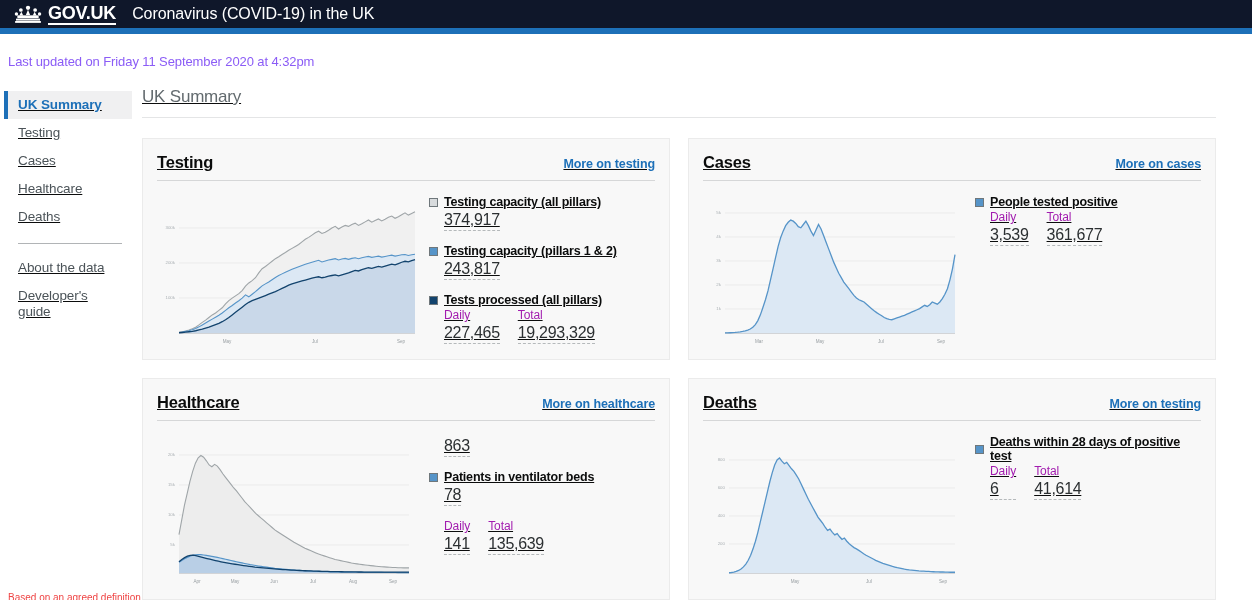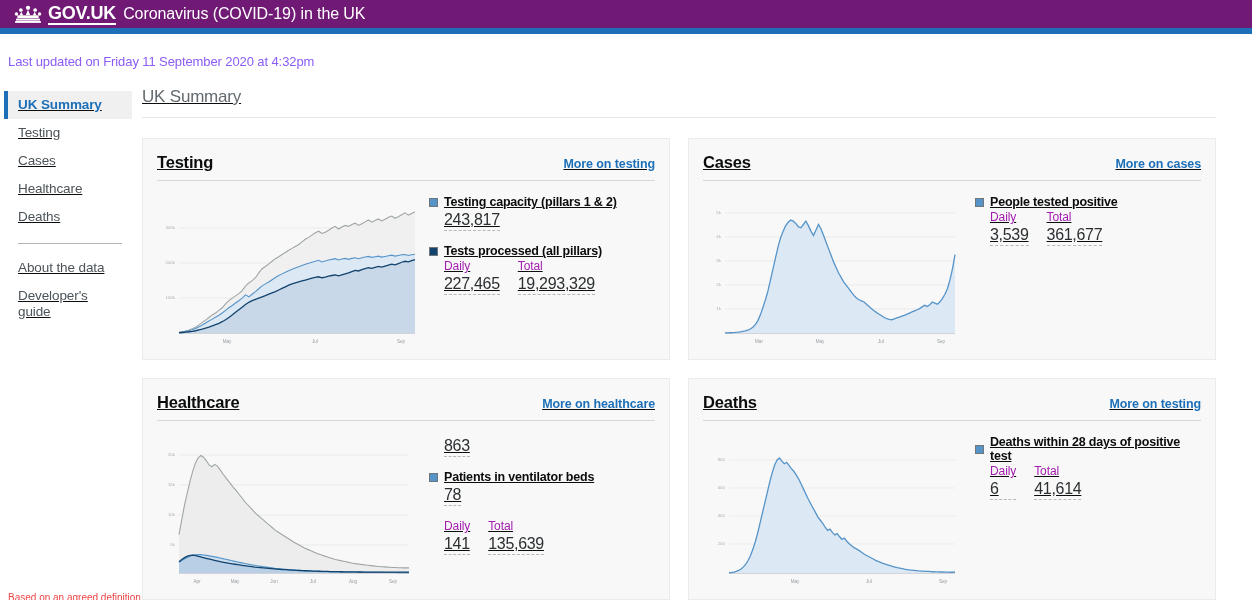--- a/index.html
+++ b/index.html
@@ -7,38 +7,38 @@
     width: 1252px; height: 600px;
     background: #ffffff;
     font-family: "Liberation Sans", sans-serif;
     overflow: hidden;
     color: #0b0c0c;
   }
 
   
   .govuk-header {
     height: 28px;
-    background: #701a75;
+    background: #0f172a;
     display: flex;
     align-items: center;
     padding: 0 12px;
   }
   .crown-icon { width: 32px; height: 20px; display:block; margin-right: 4px; }
   .brand {
     color: #ffffff;
     font-size: 18px;
     font-weight: bold;
     letter-spacing: -0.2px;
     border-bottom: 2px solid #ffffff;
     line-height: 19px;
   }
   .service-name {
     color: #ffffff;
     font-size: 16px;
-    margin-left: 7px;
+    margin-left: 16px;
     font-weight: 400;
     letter-spacing: -0.1px;
   }
   .blue-bar { height: 6px; background: #1d70b8; }
 
   
   .last-updated {
     font-size: 13px;
     color: #8b5cf6;
     padding: 20px 0 0 8px;
@@ -237,20 +237,31 @@
                 <path fill="#dce8f4" stroke="none" d="M22.00 139.52 L25.32 139.03 L28.65 138.38 L31.97 137.74 L35.30 136.77 L38.62 135.48 L41.94 133.86 L45.27 131.92 L48.59 129.98 L51.92 128.05 L55.24 126.11 L58.56 124.17 L61.89 122.23 L65.21 119.97 L68.54 117.38 L71.86 114.80 L75.18 112.54 L78.51 109.95 L81.83 107.69 L85.15 105.11 L88.48 101.88 L91.80 103.82 L95.13 101.23 L98.45 98.65 L101.77 95.74 L105.10 92.83 L108.42 90.89 L111.75 88.95 L115.07 86.69 L118.39 84.43 L121.72 82.49 L125.04 80.88 L128.37 79.26 L131.69 77.65 L135.01 76.35 L138.34 75.06 L141.66 73.77 L144.99 72.48 L148.31 71.18 L151.63 70.22 L154.96 69.25 L158.28 68.28 L161.61 67.31 L164.93 68.92 L168.25 67.95 L171.58 66.98 L174.90 66.34 L178.23 65.69 L181.55 66.98 L184.87 66.02 L188.20 65.37 L191.52 66.34 L194.85 65.37 L198.17 64.72 L201.49 65.69 L204.82 64.72 L208.14 64.08 L211.46 63.43 L214.79 64.40 L218.11 63.75 L221.44 63.11 L224.76 64.08 L228.08 63.43 L231.41 62.78 L234.73 62.14 L238.06 63.11 L241.38 62.46 L244.70 61.82 L248.03 61.49 L251.35 62.46 L254.68 61.82 L258.00 61.23 L258.00 140 L22.00 140 Z"></path>
                 <path fill="#c9d8e9" stroke="none" d="M22.00 139.74 L25.32 139.48 L28.65 139.16 L31.97 138.77 L35.30 138.32 L38.62 137.74 L41.94 136.93 L45.27 136.12 L48.59 135.15 L51.92 134.18 L55.24 132.89 L58.56 131.60 L61.89 130.31 L65.21 128.69 L68.54 126.75 L71.86 124.49 L75.18 121.91 L78.51 119.32 L81.83 116.74 L85.15 114.15 L88.48 111.57 L91.80 109.31 L95.13 107.69 L98.45 106.40 L101.77 105.11 L105.10 103.82 L108.42 102.52 L111.75 101.23 L115.07 99.94 L118.39 98.65 L121.72 97.03 L125.04 95.42 L128.37 93.80 L131.69 92.18 L135.01 90.89 L138.34 89.92 L141.66 88.95 L144.99 87.98 L148.31 87.02 L151.63 86.05 L154.96 85.08 L158.28 84.43 L161.61 83.78 L164.93 84.75 L168.25 84.11 L171.58 83.14 L174.90 82.49 L178.23 81.85 L181.55 82.82 L184.87 81.85 L188.20 80.88 L191.52 79.91 L194.85 78.62 L198.17 77.32 L201.49 77.97 L204.82 76.68 L208.14 75.71 L211.46 74.74 L214.79 75.38 L218.11 74.42 L221.44 73.45 L224.76 74.09 L228.08 73.12 L231.41 72.15 L234.73 71.18 L238.06 71.83 L241.38 70.54 L244.70 69.25 L248.03 68.28 L251.35 68.92 L254.68 67.63 L258.00 66.51 L258.00 140 L22.00 140 Z"></path>
                 <path fill="none" stroke="#9fa5a8" stroke-width="1.1" d="M22.00 139.35 L25.32 138.71 L28.65 138.06 L31.97 137.09 L35.30 135.80 L38.62 134.18 L41.94 131.92 L45.27 129.34 L48.59 127.08 L51.92 124.49 L55.24 121.91 L58.56 119.97 L61.89 117.38 L65.21 114.80 L68.54 110.92 L71.86 107.69 L75.18 105.11 L78.51 102.85 L81.83 100.58 L85.15 97.68 L88.48 93.15 L91.80 89.92 L95.13 87.66 L98.45 84.75 L101.77 79.91 L105.10 75.71 L108.42 73.45 L111.75 70.86 L115.07 68.28 L118.39 65.69 L121.72 63.75 L125.04 61.49 L128.37 59.55 L131.69 57.29 L135.01 55.35 L138.34 53.42 L141.66 51.48 L144.99 48.89 L148.31 46.31 L151.63 44.37 L154.96 42.11 L158.28 39.85 L161.61 38.23 L164.93 40.49 L168.25 39.20 L171.58 37.26 L174.90 35.00 L178.23 33.38 L181.55 35.97 L184.87 34.03 L188.20 32.42 L191.52 33.38 L194.85 31.45 L198.17 30.15 L201.49 32.42 L204.82 30.80 L208.14 28.86 L211.46 26.92 L214.79 29.18 L218.11 27.57 L221.44 25.95 L224.76 27.89 L228.08 26.28 L231.41 24.34 L234.73 23.05 L238.06 25.31 L241.38 23.69 L244.70 21.75 L248.03 19.82 L251.35 22.08 L254.68 20.46 L258.00 18.85"></path>
                 <path fill="none" stroke="#5694c8" stroke-width="1.1" d="M22.00 139.52 L25.32 139.03 L28.65 138.38 L31.97 137.74 L35.30 136.77 L38.62 135.48 L41.94 133.86 L45.27 131.92 L48.59 129.98 L51.92 128.05 L55.24 126.11 L58.56 124.17 L61.89 122.23 L65.21 119.97 L68.54 117.38 L71.86 114.80 L75.18 112.54 L78.51 109.95 L81.83 107.69 L85.15 105.11 L88.48 101.88 L91.80 103.82 L95.13 101.23 L98.45 98.65 L101.77 95.74 L105.10 92.83 L108.42 90.89 L111.75 88.95 L115.07 86.69 L118.39 84.43 L121.72 82.49 L125.04 80.88 L128.37 79.26 L131.69 77.65 L135.01 76.35 L138.34 75.06 L141.66 73.77 L144.99 72.48 L148.31 71.18 L151.63 70.22 L154.96 69.25 L158.28 68.28 L161.61 67.31 L164.93 68.92 L168.25 67.95 L171.58 66.98 L174.90 66.34 L178.23 65.69 L181.55 66.98 L184.87 66.02 L188.20 65.37 L191.52 66.34 L194.85 65.37 L198.17 64.72 L201.49 65.69 L204.82 64.72 L208.14 64.08 L211.46 63.43 L214.79 64.40 L218.11 63.75 L221.44 63.11 L224.76 64.08 L228.08 63.43 L231.41 62.78 L234.73 62.14 L238.06 63.11 L241.38 62.46 L244.70 61.82 L248.03 61.49 L251.35 62.46 L254.68 61.82 L258.00 61.23"></path>
                 <path fill="none" stroke="#12436d" stroke-width="1.3" d="M22.00 139.74 L25.32 139.48 L28.65 139.16 L31.97 138.77 L35.30 138.32 L38.62 137.74 L41.94 136.93 L45.27 136.12 L48.59 135.15 L51.92 134.18 L55.24 132.89 L58.56 131.60 L61.89 130.31 L65.21 128.69 L68.54 126.75 L71.86 124.49 L75.18 121.91 L78.51 119.32 L81.83 116.74 L85.15 114.15 L88.48 111.57 L91.80 109.31 L95.13 107.69 L98.45 106.40 L101.77 105.11 L105.10 103.82 L108.42 102.52 L111.75 101.23 L115.07 99.94 L118.39 98.65 L121.72 97.03 L125.04 95.42 L128.37 93.80 L131.69 92.18 L135.01 90.89 L138.34 89.92 L141.66 88.95 L144.99 87.98 L148.31 87.02 L151.63 86.05 L154.96 85.08 L158.28 84.43 L161.61 83.78 L164.93 84.75 L168.25 84.11 L171.58 83.14 L174.90 82.49 L178.23 81.85 L181.55 82.82 L184.87 81.85 L188.20 80.88 L191.52 79.91 L194.85 78.62 L198.17 77.32 L201.49 77.97 L204.82 76.68 L208.14 75.71 L211.46 74.74 L214.79 75.38 L218.11 74.42 L221.44 73.45 L224.76 74.09 L228.08 73.12 L231.41 72.15 L234.73 71.18 L238.06 71.83 L241.38 70.54 L244.70 69.25 L248.03 68.28 L251.35 68.92 L254.68 67.63 L258.00 66.51"></path>
               </g>
             </svg>
           </div>
           <div class="stats">
 
+            <div class="stat-block">
+              <div class="stat-head">
+                <span class="legend-box" style="background: rgb(216, 219, 221);"></span>
+                <span class="stat-label">Testing capacity (all pillars)</span>
+              </div>
+              <div class="stat-values">
+                <div class="stat-col">
+                  <span class="stat-number">374,917</span>
+                </div>
+              </div>
+            </div>
 
             <div class="stat-block">
               <div class="stat-head">
                 <span class="legend-box" style="background: rgb(86, 148, 200);"></span>
                 <span class="stat-label">Testing capacity (pillars 1 &amp; 2)</span>
               </div>
               <div class="stat-values">
                 <div class="stat-col">
                   <span class="stat-number">243,817</span>
                 </div>

